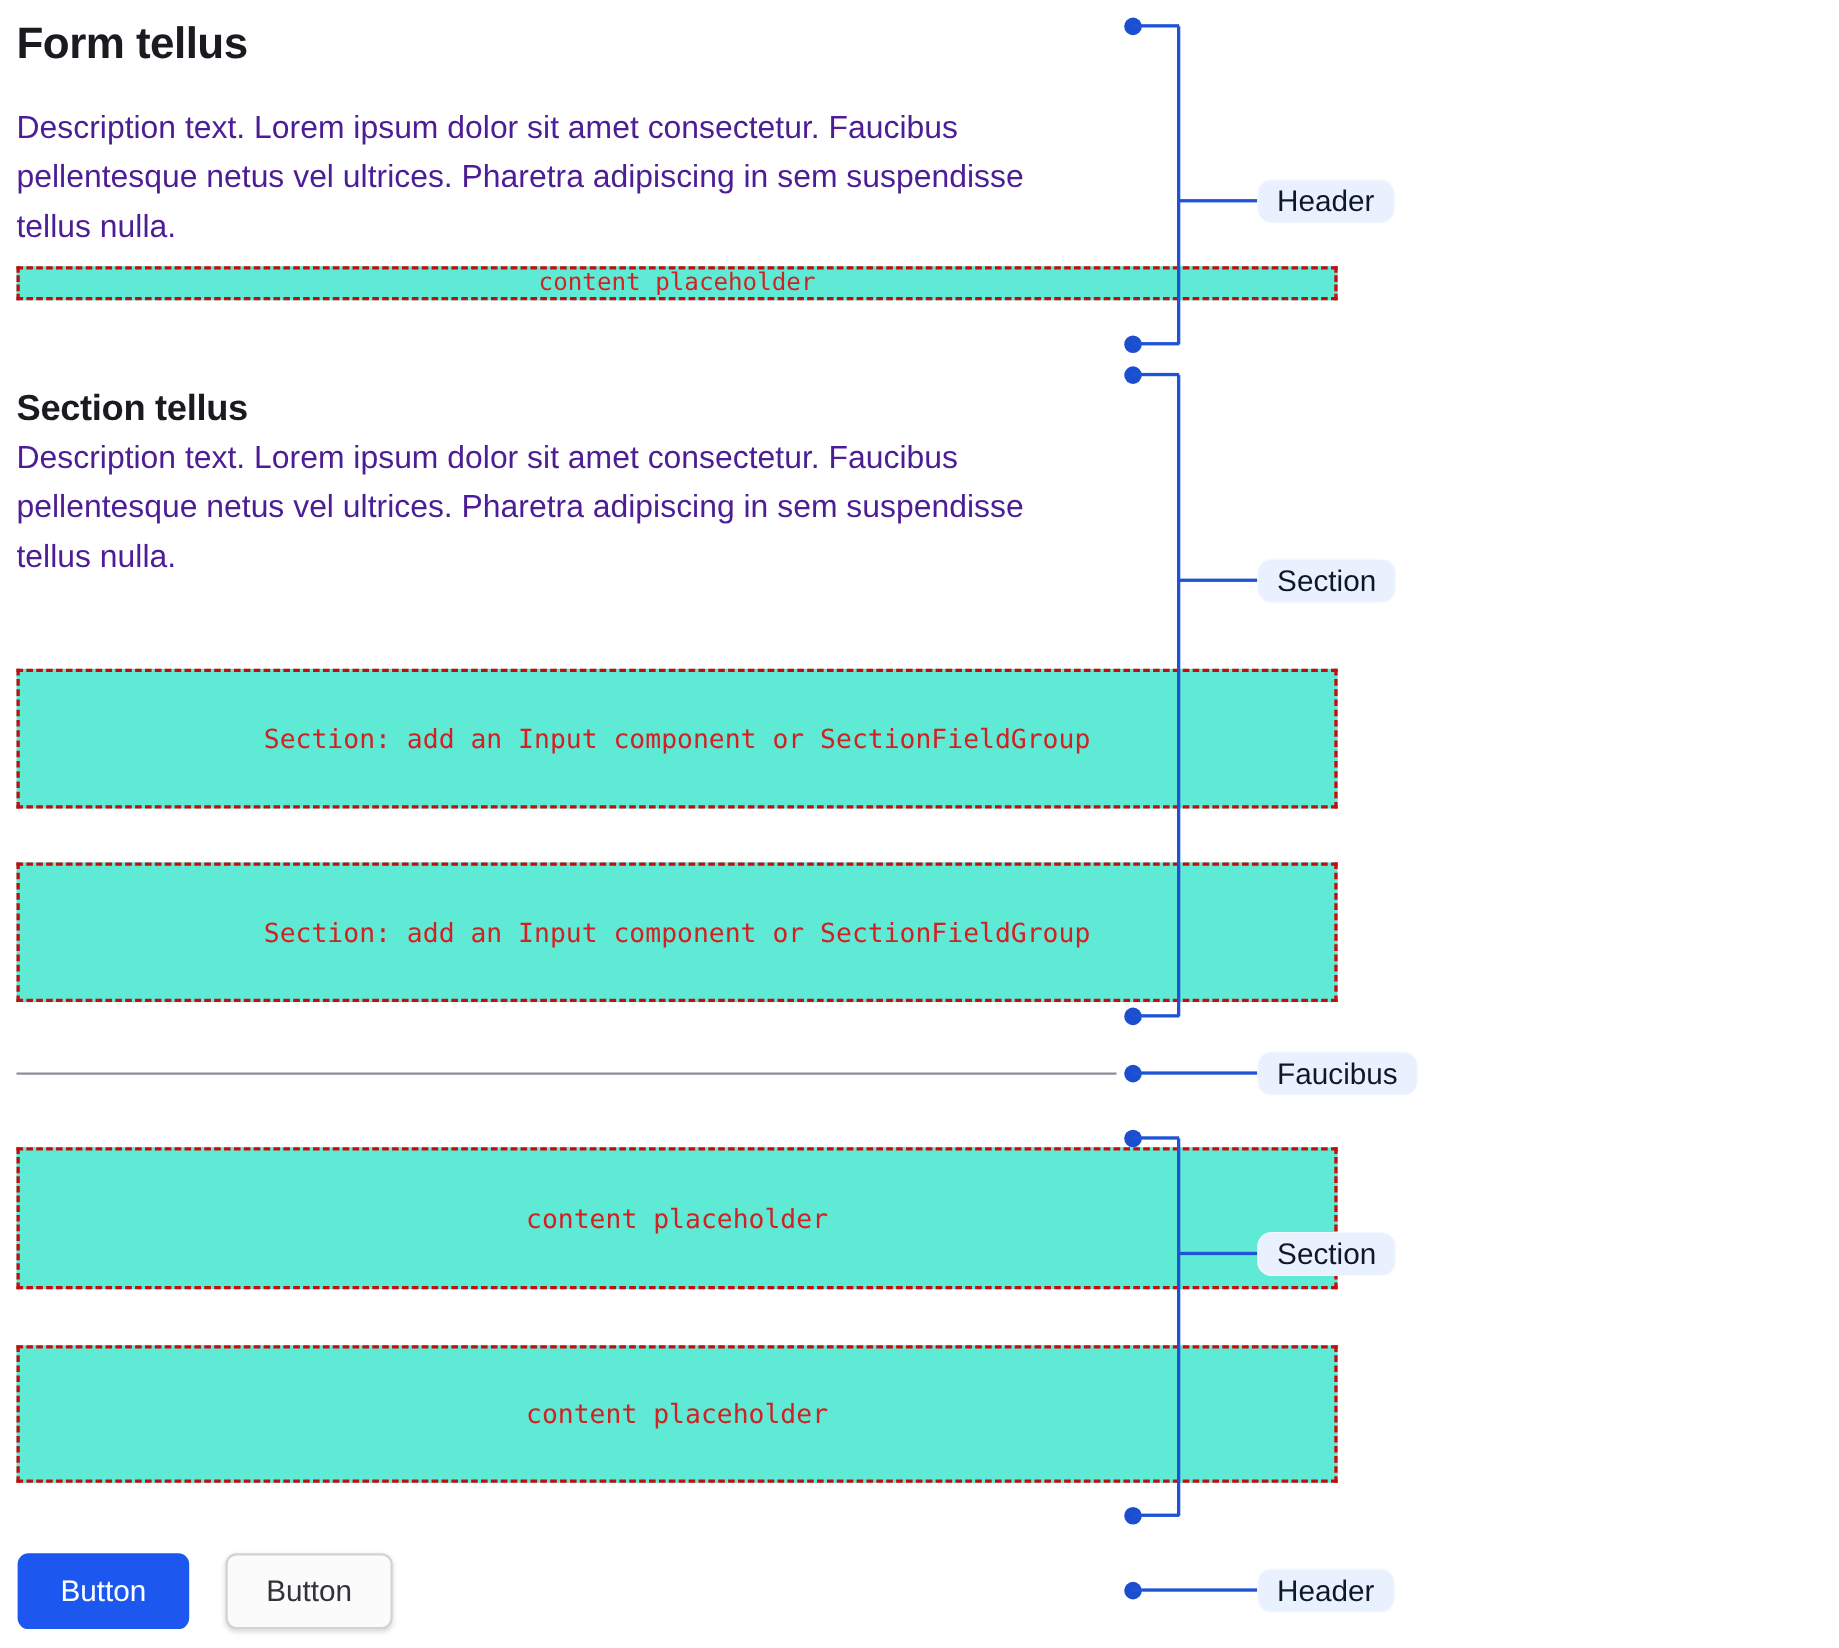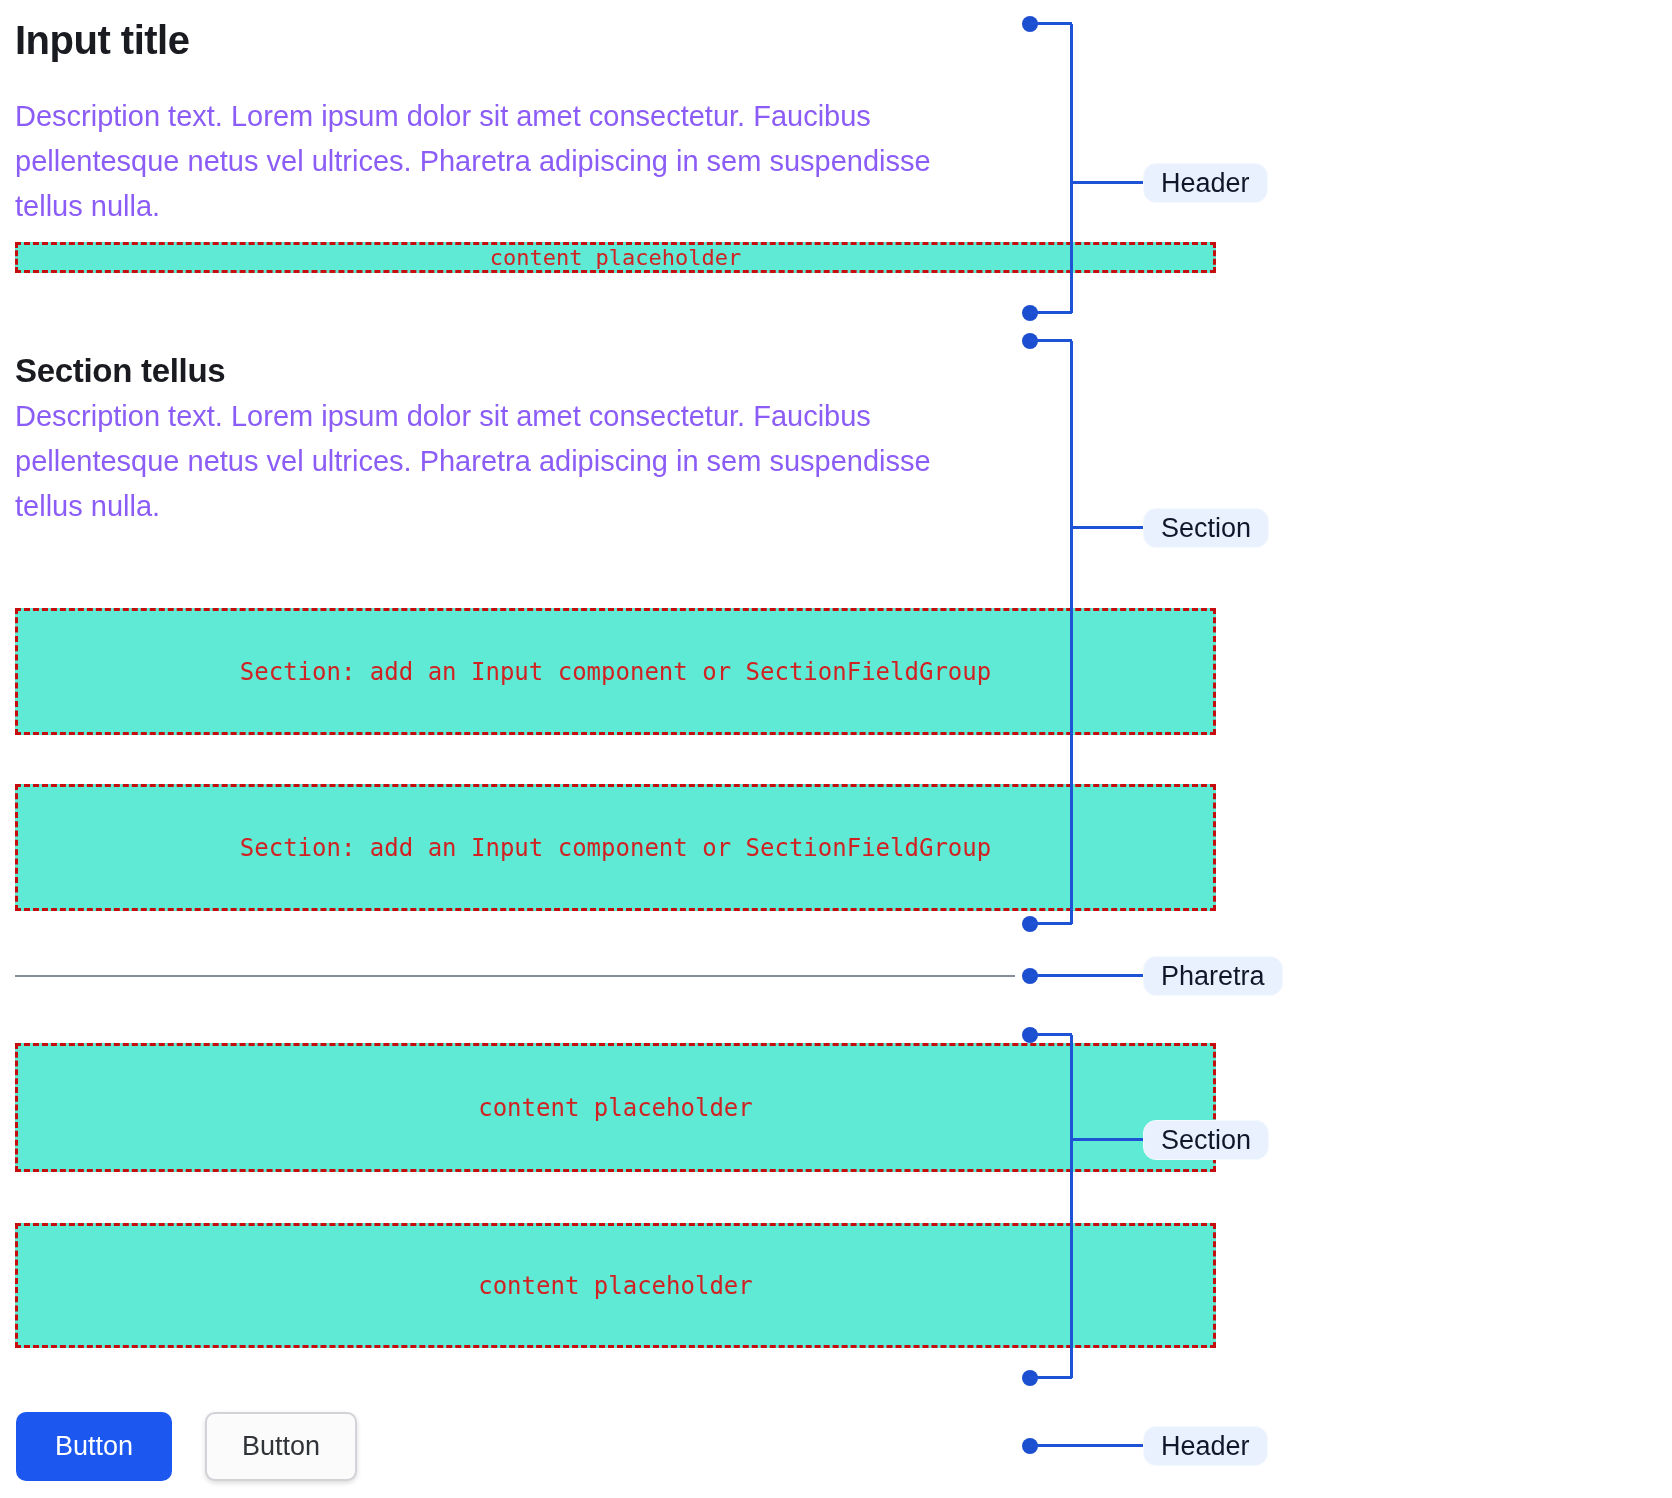--- a/index.html
+++ b/index.html
@@ -10,21 +10,21 @@
   .canvas{position:absolute;inset:0;background:#ffffff;}
 
   
   .content{position:absolute;left:15px;top:0;width:1000px;}
   .form-title{
     position:absolute;left:0;top:18px;font-size:40px;font-weight:700;
     color:#191b20;letter-spacing:-0.5px;white-space:nowrap;
   }
   .descr{
     position:absolute;left:0;max-width:945px;font-size:29px;line-height:45px;
-    color:#8b5cf6;font-weight:400;
+    color:#4c1d95;font-weight:400;
   }
   .descr.header-descr{top:94px;}
   .section-title{
     position:absolute;left:0;top:352px;font-size:33px;font-weight:700;
     color:#191b20;letter-spacing:-0.3px;white-space:nowrap;
   }
   .descr.section-descr{top:394px;}
 
   .ph-box{
     position:absolute;left:0;width:1201px;box-sizing:border-box;
@@ -68,21 +68,21 @@
     border:1px solid #f4f8ff;white-space:nowrap;
   }
 </style>
 </head>
 <body>
 
 <div class="canvas">
 
   <div class="content">
 
-    <div class="form-title">Input title</div>
+    <div class="form-title">Form tellus</div>
 
     <div class="descr header-descr">Description text. Lorem ipsum dolor sit amet consectetur. Faucibus pellentesque netus vel ultrices. Pharetra adipiscing in sem suspendisse tellus nulla.</div>
 
     <div class="ph-box ph-header">
       <span>content placeholder</span>
     </div>
 
     <div class="section-title">Section tellus</div>
 
     <div class="descr section-descr">Description text. Lorem ipsum dolor sit amet consectetur. Faucibus pellentesque netus vel ultrices. Pharetra adipiscing in sem suspendisse tellus nulla.</div>
@@ -135,21 +135,21 @@
     <div class="ann-line" style="left:1072px;top:526px;width:71px;height:3px;"></div>
     <div class="ann-label" style="top:508px;">
       <span>Section</span>
     </div>
   </div>
 
   <div>
     <div class="ann-dot" style="left:1022px;top:968px;"></div>
     <div class="ann-line" style="left:1030px;top:974px;width:113px;height:3px;"></div>
     <div class="ann-label" style="top:956px;">
-      <span>Pharetra</span>
+      <span>Faucibus</span>
     </div>
   </div>
 
   <div>
     <div class="ann-dot" style="left:1022px;top:1027px;"></div>
     <div class="ann-dot" style="left:1022px;top:1370px;"></div>
     <div class="ann-line" style="left:1030px;top:1033px;width:42px;height:3px;"></div>
     <div class="ann-line" style="left:1030px;top:1376px;width:42px;height:3px;"></div>
     <div class="ann-line" style="left:1070px;top:1035px;width:3px;height:343px;"></div>
     <div class="ann-line" style="left:1072px;top:1138px;width:71px;height:3px;"></div>

